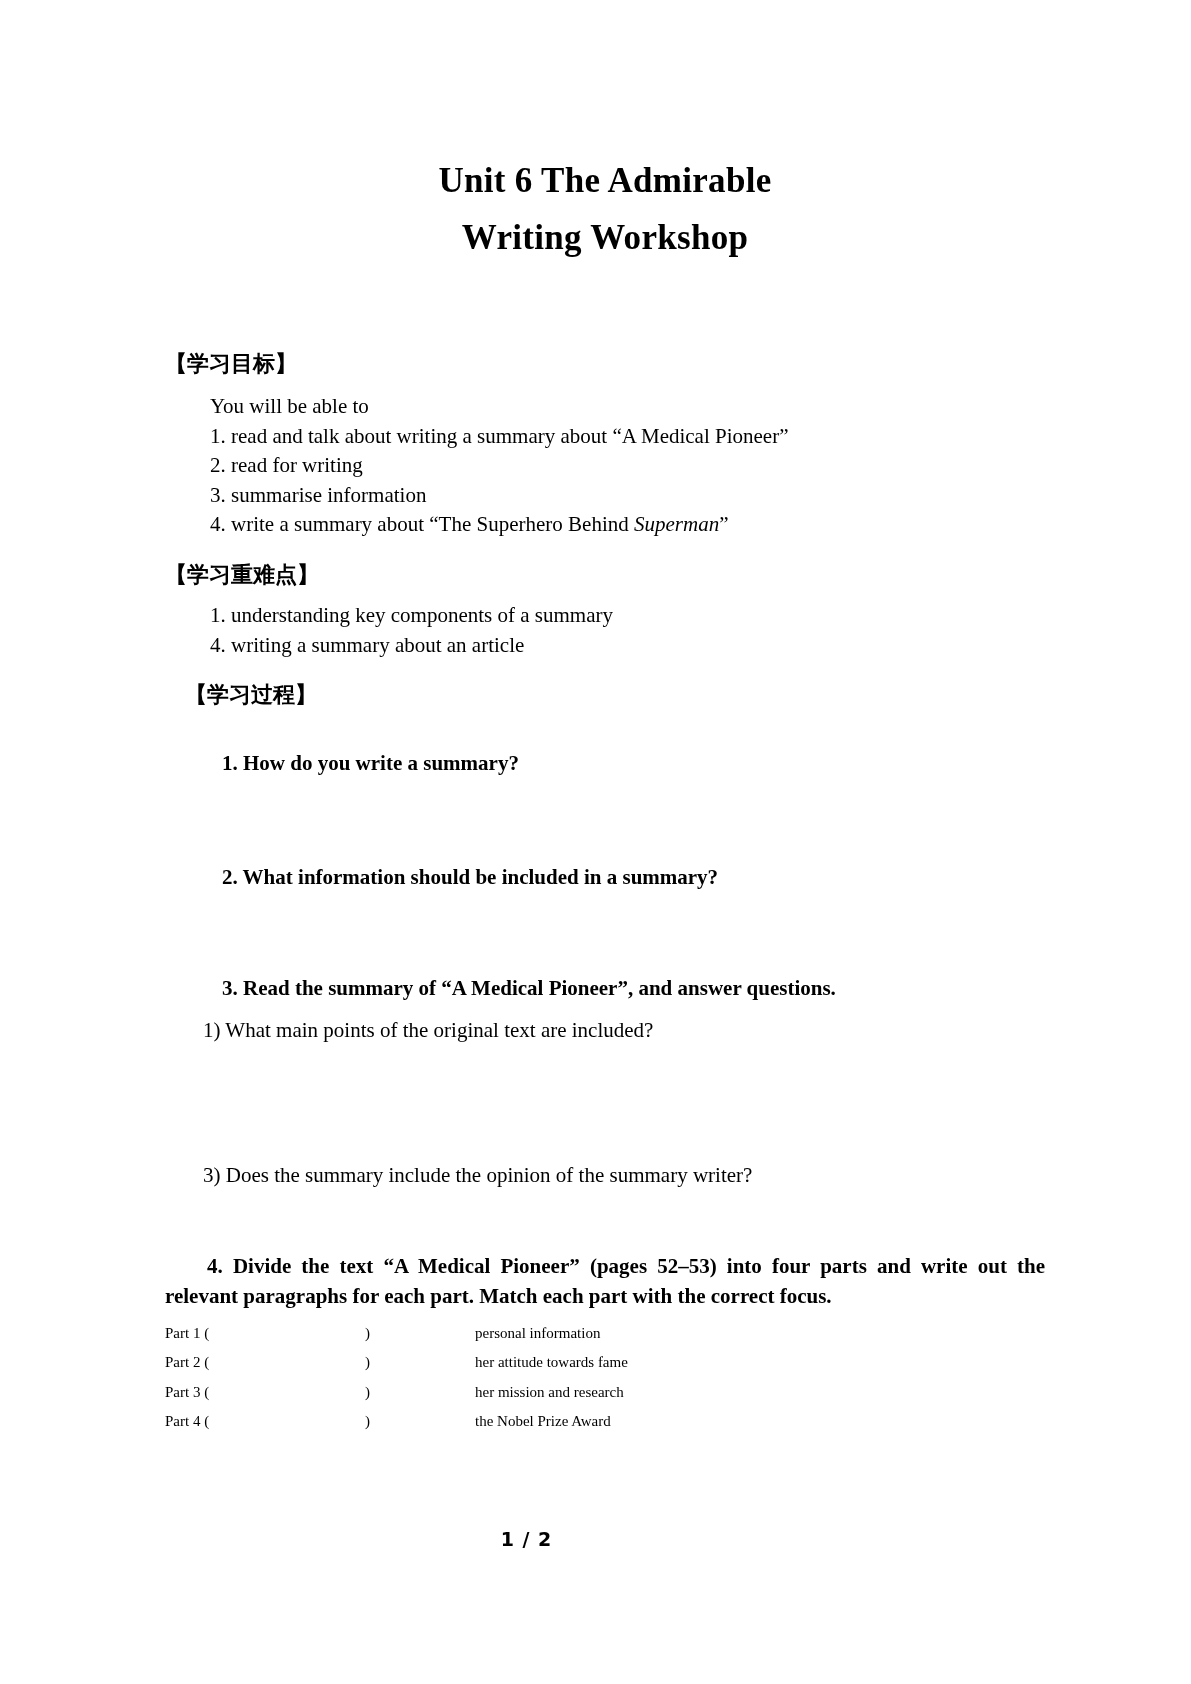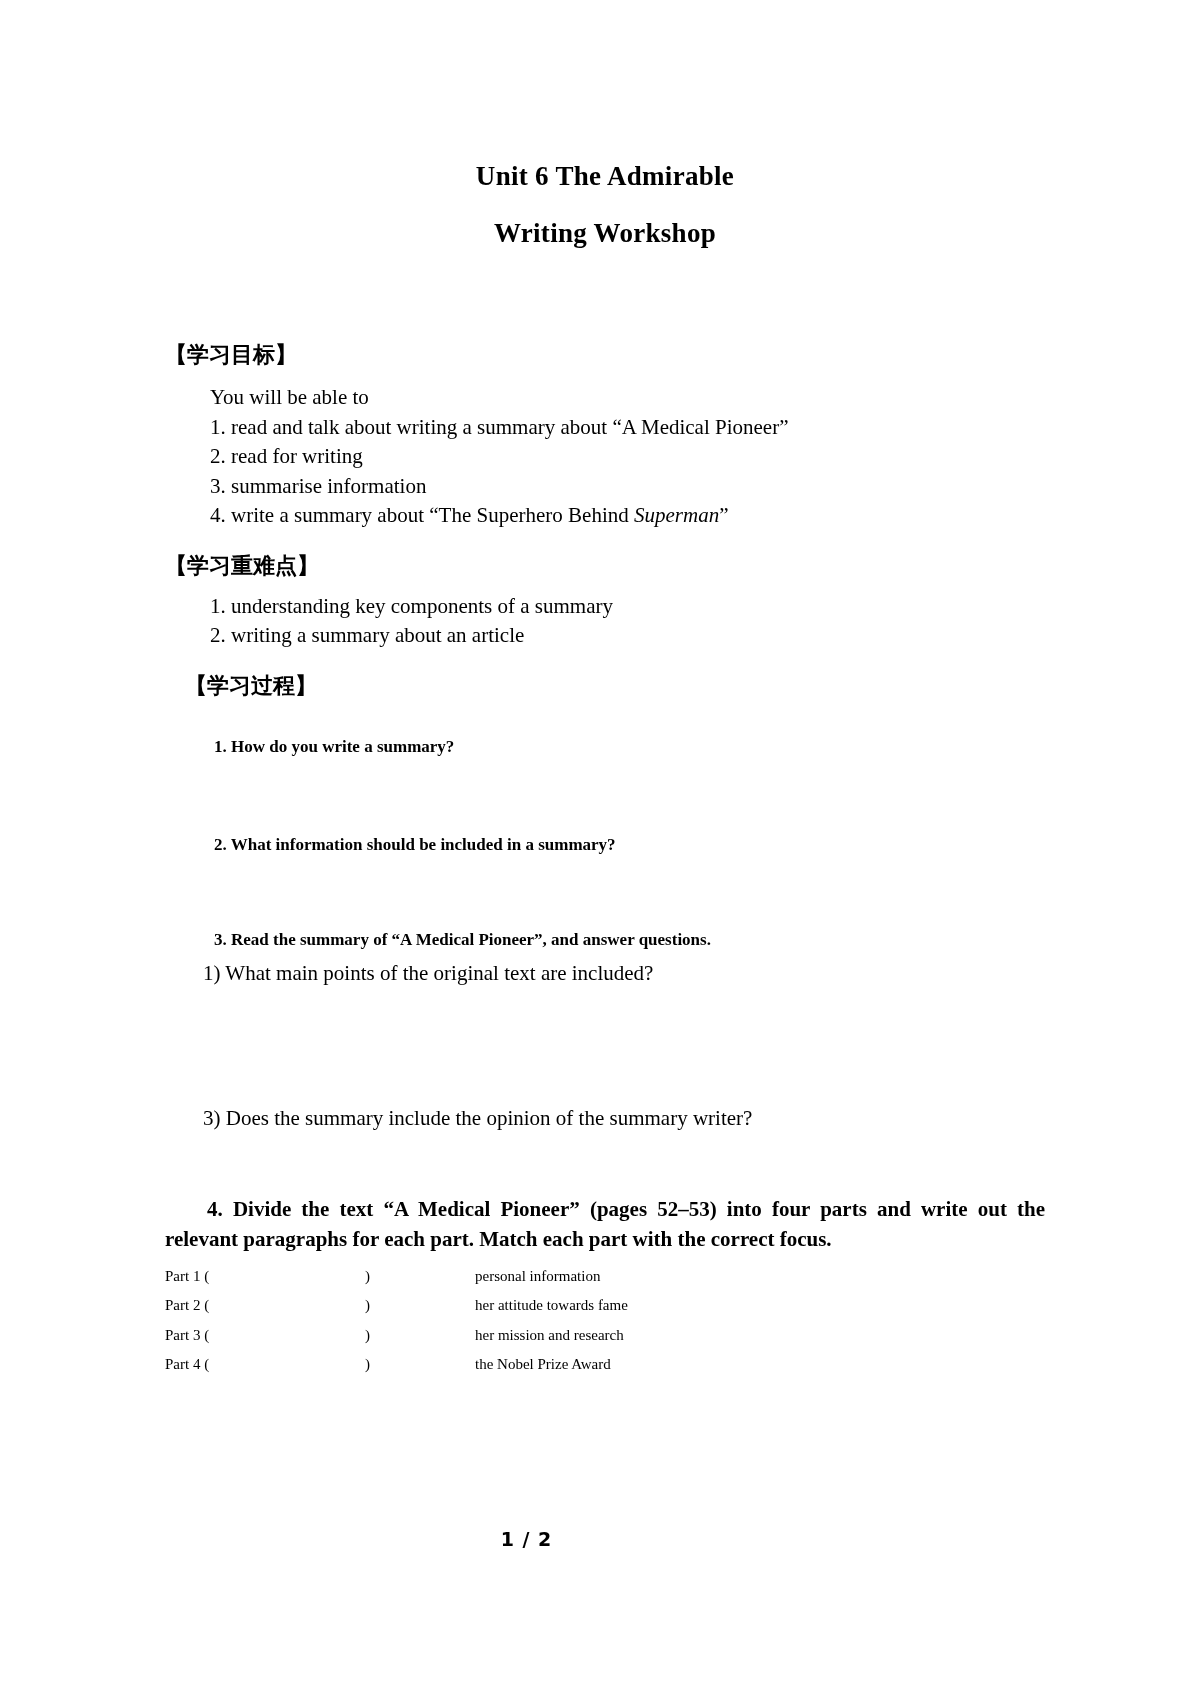--- a/index.html
+++ b/index.html
@@ -21,26 +21,26 @@
     position: absolute;
     left: 165px;
     top: 0;
     width: 880px;
   }
 
   
   .doc-title {
     text-align: center;
     font-weight: bold;
-    font-size: 27px;
+    font-size: 35px;
     letter-spacing: 0.3px;
     line-height: 1.2;
   }
   .title-line-1 { margin-top: 160px; }
-  .title-line-2 { margin-top: 25px; }
+  .title-line-2 { margin-top: 15px; }
 
   
   .cn-heading {
     font-family: "DejaVu Sans", "Liberation Sans", sans-serif;
     font-weight: bold;
     font-size: 22px;
     line-height: 1.15;
     margin: 0;
     letter-spacing: 0px;
   }
@@ -53,24 +53,24 @@
     font-size: 21px;
     line-height: 29.5px;
     margin: 0;
     padding-left: 45px;
     white-space: pre-wrap;
   }
   .list-block { margin-top: 16px; }
   .list-block-tight { margin-top: 14px; }
 
   .q-bold {
-    font-size: 17px;
-    font-weight: bold;
-    line-height: 29.5px;
-    margin: 4px;
+    font-size: 21px;
+    font-weight: bold;
+    line-height: 29.5px;
+    margin: 12px;
     padding-left: 45px;
   }
   .sub-q {
     font-size: 21px;
     line-height: 29.5px;
     margin: 0;
     padding-left: 38px;
   }
 
   .gap-lg { height: 60px; }
@@ -140,21 +140,21 @@
       <div class="body-line">1. read and talk about writing a summary about “A Medical Pioneer”</div>
       <div class="body-line">2. read for writing</div>
       <div class="body-line">3. summarise information</div>
       <div class="body-line"><span>4. write a summary about “The Superhero Behind </span><span class="ital">Superman</span><span>”</span></div>
     </div>
 
     <div class="cn-heading h-key">【学习重难点】</div>
 
     <div class="list-block-tight">
       <div class="body-line">1. understanding key components of a summary</div>
-      <div class="body-line">2. writing a summary about an article</div>
+      <div class="body-line">4. writing a summary about an article</div>
     </div>
 
     <div class="cn-heading h-process">【学习过程】</div>
 
     <div class="gap-sm"></div>
     <div class="q-bold">1. How do you write a summary?</div>
 
     <div class="gap-lg"></div>
     <div class="q-bold">2. What information should be included in a summary?</div>
 

